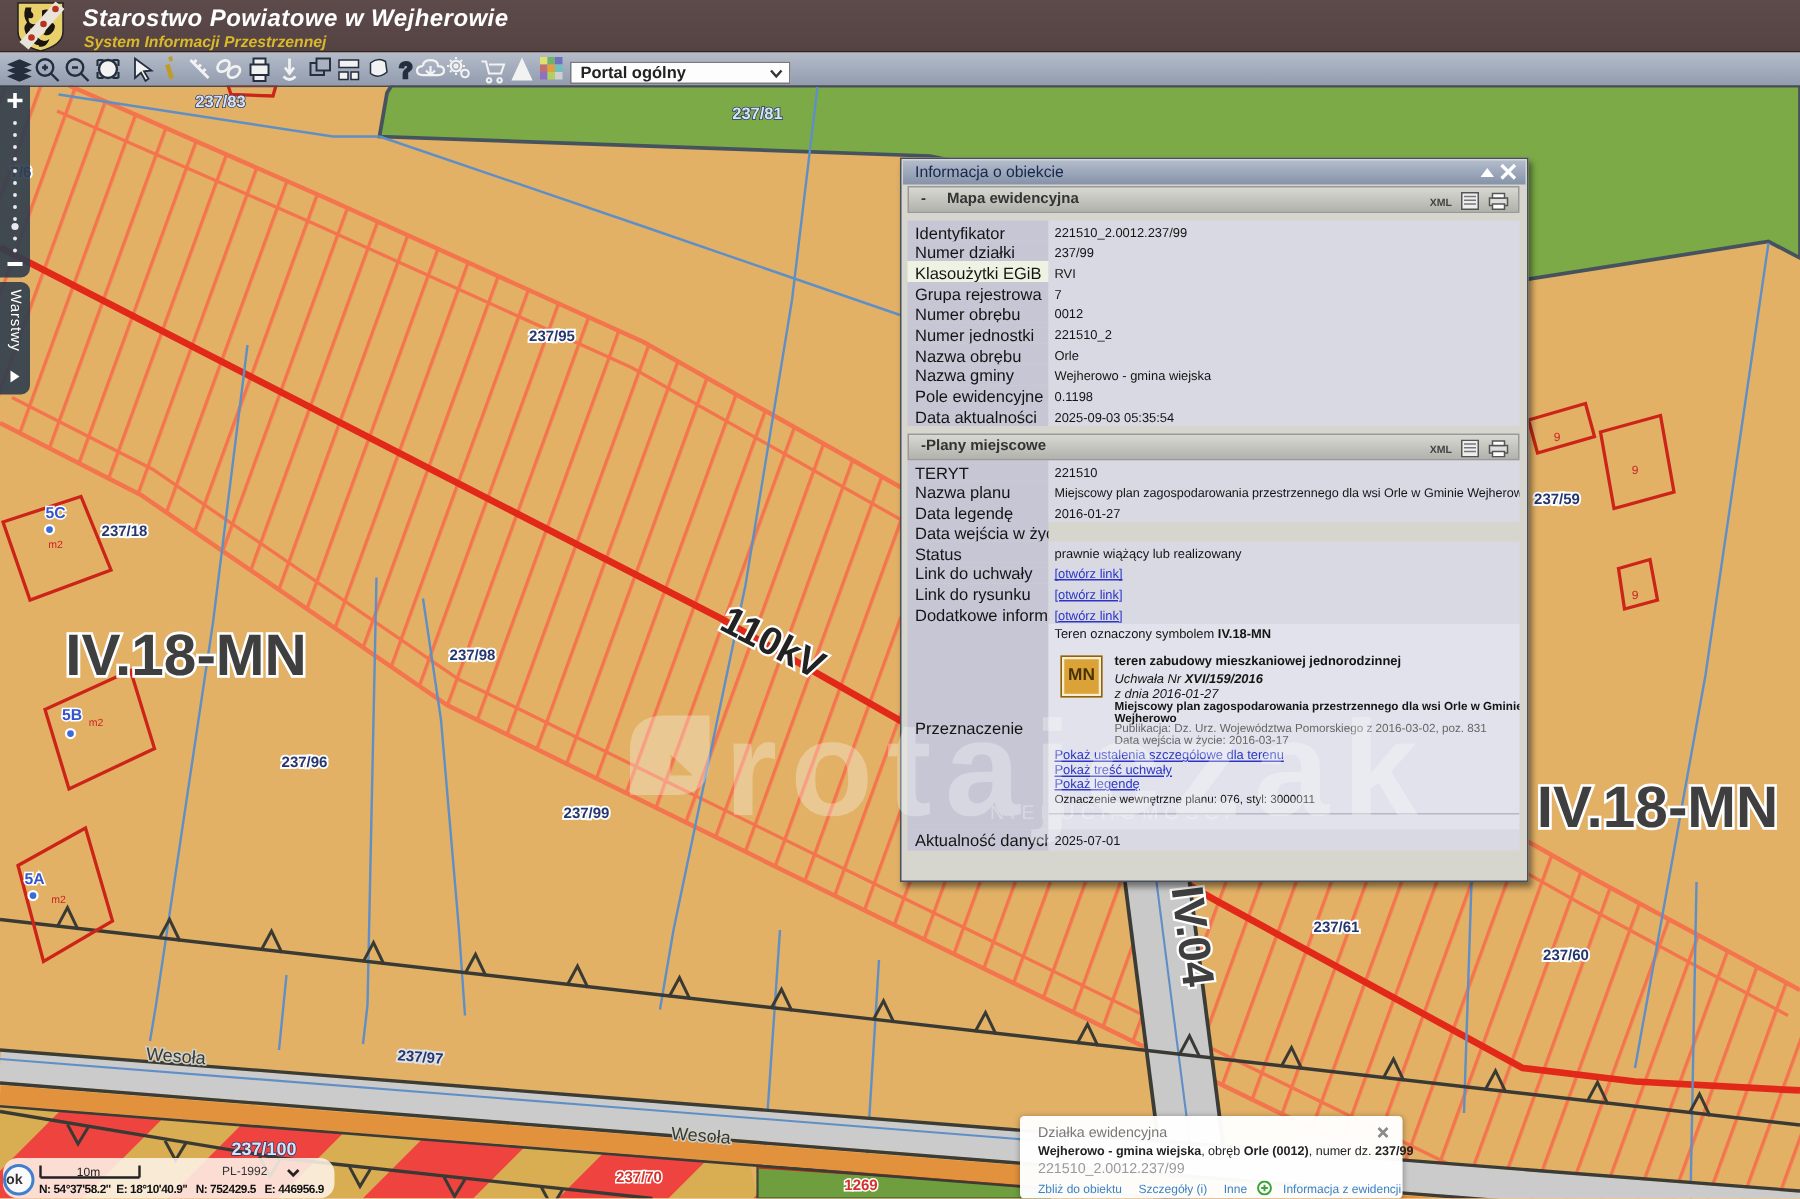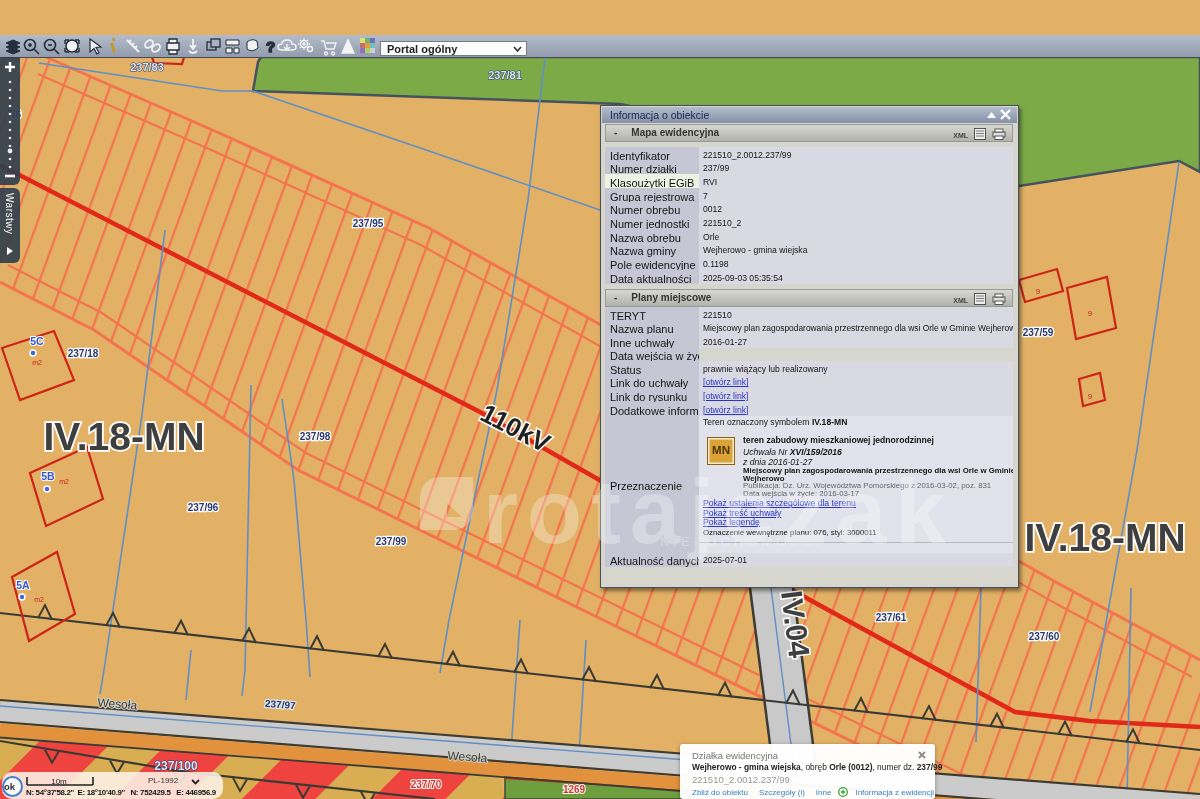--- a/index.html
+++ b/index.html
@@ -137,20 +137,34 @@
 <text x="1105" y="551">IV.18-MN</text>
 </g>
 <text font-size="26" fill="#222" stroke="#fff" stroke-width="3" paint-order="stroke" text-anchor="middle" transform="translate(515,429) rotate(27.5)" x="0" y="8">110kV</text>
 <text font-size="30" fill="#3f3f3f" stroke="#fff" stroke-width="3" paint-order="stroke" transform="translate(781,592) rotate(83)" x="0" y="0">IV.04</text>
 <g font-size="12" fill="#3a3a32" stroke="#cfcfc9" stroke-width="2" paint-order="stroke" text-anchor="middle" font-weight="normal">
 <text x="117" y="708" transform="rotate(4.5 117 708)">Wesoła</text>
 <text x="467" y="761" transform="rotate(4.5 467 761)">Wesoła</text>
 </g>
 </g>
 </svg>
+<div id="hdr">
+<svg class="abs" style="left:11px;top:1px" width="32" height="33" viewBox="0 0 32 33">
+<path d="M1,1 H31 V20 Q31,29 16,33 Q1,29 1,20 Z" fill="#e8d06a" stroke="#222" stroke-width="1"></path>
+<path d="M6,4 Q4,10 7,14 Q3,18 8,24 Q12,30 16,29 Q13,25 15,22 Q10,23 9,18 Q14,19 13,15 Q8,16 8,11 Q12,12 11,8 Q9,7 10,4 Z" fill="#1a1510"></path>
+<path d="M17,6 Q22,4 24,8 Q27,12 23,14 Q27,15 25,19 Q22,24 18,22 Q21,18 18,16 Q15,14 17,11 Z" fill="#1a1510"></path>
+<path d="M26,0 L32,5 L8,32 L2,27 Z" fill="#e8e4da"></path>
+<circle cx="26" cy="5" r="2.2" fill="#b8321e"></circle>
+<circle cx="18" cy="15" r="2.2" fill="#b8321e"></circle>
+<circle cx="10" cy="24" r="2.2" fill="#b8321e"></circle>
+<path d="M14,24 Q18,28 22,25 Q20,31 15,30 Z" fill="#1a1510"></path>
+</svg>
+<div class="t1">Starostwo Powiatowe w Wejherowie</div>
+<div class="t2">System Informacji Przestrzennej</div>
+</div>
 <div id="tbar">
 <svg class="abs" style="left:0;top:0" width="380" height="22" viewBox="0 0 380 22">
 <g stroke="#242e3c" fill="none" stroke-width="1.6">
 <path d="M6,8 L13,5 L20,8 L13,11 Z M6,12 L13,9 L20,12 L13,15 Z M6,16 L13,13 L20,16 L13,19 Z" fill="#242e3c" stroke-width="1"></path>
 <circle cx="30" cy="10" r="5.5"></circle>
           <path d="M34,14 L39,19"></path>
           <path d="M28,10 h4 M30,8 v4"></path>
 <circle cx="50" cy="10" r="5.5"></circle>
           <path d="M54,14 L59,19"></path>
           <path d="M48,10 h4"></path>
@@ -275,21 +289,21 @@
         </div>
 <div class="r" style="height:13.7px">
           <div class="l">Pole ewidencyjne</div>
           <div class="v">0.1198</div>
         </div>
 <div class="r" style="height:13.6px">
           <div class="l">Data aktualności</div>
           <div class="v">2025-09-03 05:35:54</div>
         </div>
 </div>
-<div class="sechdr" style="top:183px"><span style="margin-left:8px">-</span><span style="margin-left:14px">Plany miejscowe</span>
+<div class="sechdr" style="top:183px"><span style="margin-left:8px">-</span><span style="">Plany miejscowe</span>
 <span class="abs" style="right:44px;top:3px;font-size:7px;color:#444">XML</span>
 <svg class="abs" style="right:26px;top:3px" width="12" height="12">
           <rect x="0.5" y="0.5" width="11" height="11" fill="#eee" stroke="#555"></rect>
           <path d="M2,3 h8 M2,5.5 h8 M2,8 h8" stroke="#777" stroke-width="1"></path>
         </svg>
 <svg class="abs" style="right:6px;top:3px" width="14" height="12">
           <rect x="1" y="4" width="12" height="5" fill="#ddd" stroke="#555"></rect>
           <rect x="3" y="1" width="8" height="3" fill="#fff" stroke="#555"></rect>
           <rect x="3" y="8" width="8" height="3.5" fill="#fff" stroke="#555"></rect>
         </svg>
@@ -297,21 +311,21 @@
 <div id="tbl2" class="abs" style="left:4px;top:201px;width:408px">
 <div class="r" style="height:13.6px">
           <div class="l">TERYT</div>
           <div class="v">221510</div>
         </div>
 <div class="r" style="height:13.6px">
           <div class="l">Nazwa planu</div>
           <div class="v" style="font-size:8.4px">Miejscowy plan zagospodarowania przestrzennego dla wsi Orle w Gminie Wejherowo</div>
         </div>
 <div class="r" style="height:13.6px">
-          <div class="l">Inne uchwały</div>
+          <div class="l">Data legendę</div>
           <div class="v">2016-01-27</div>
         </div>
 <div class="r" style="height:13.6px">
           <div class="l">Data wejścia w życie</div>
         </div>
 <div class="r" style="height:13.6px">
           <div class="l">Status</div>
           <div class="v">prawnie wiążący lub realizowany</div>
         </div>
 <div class="r" style="height:13.6px">

